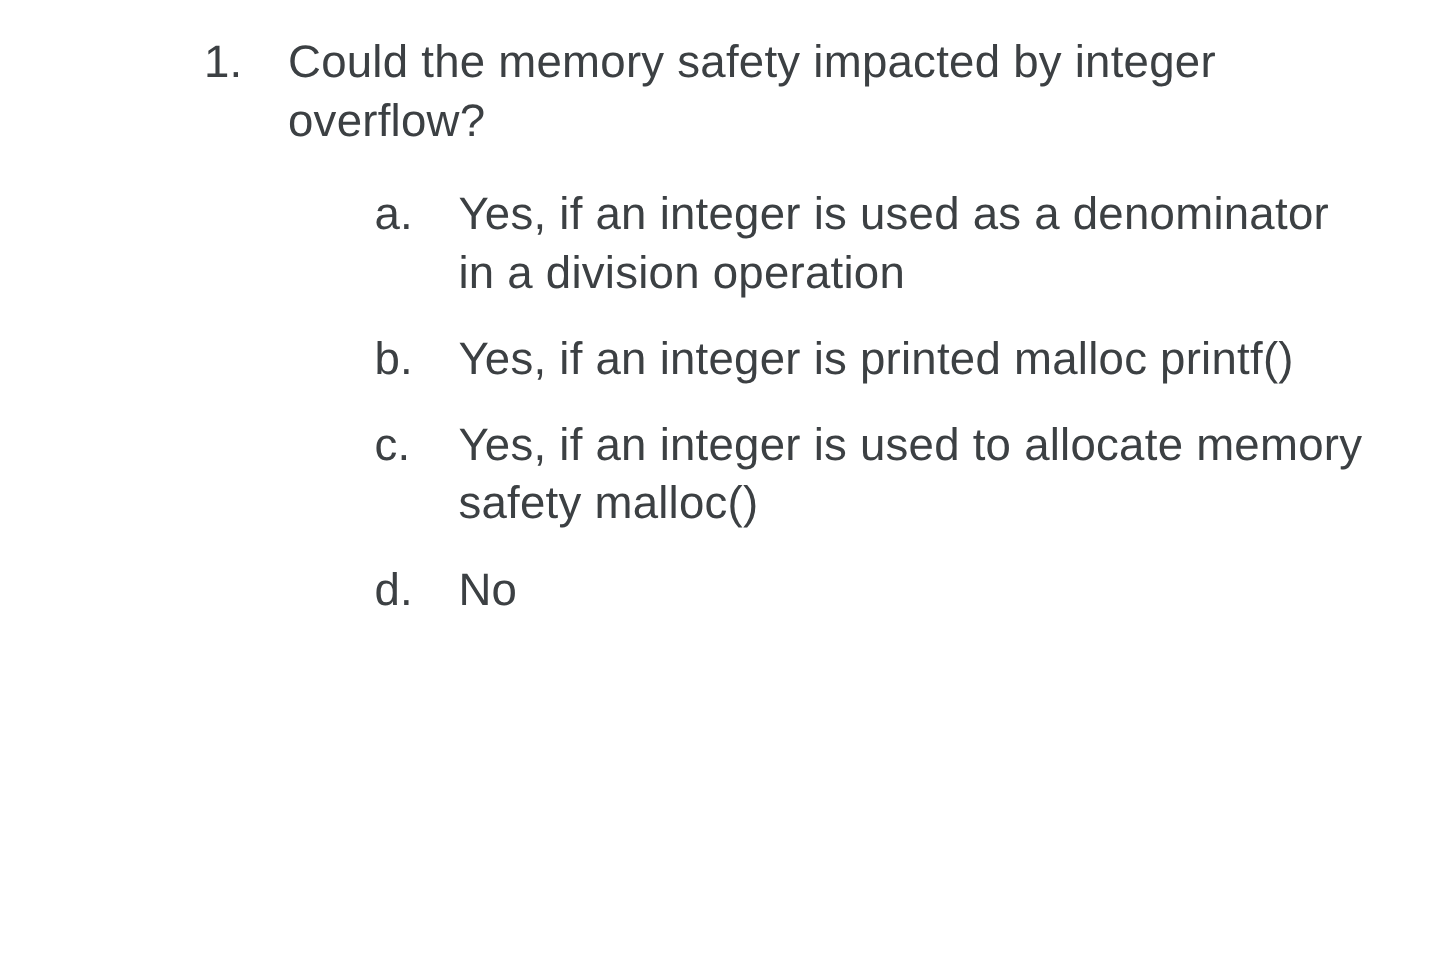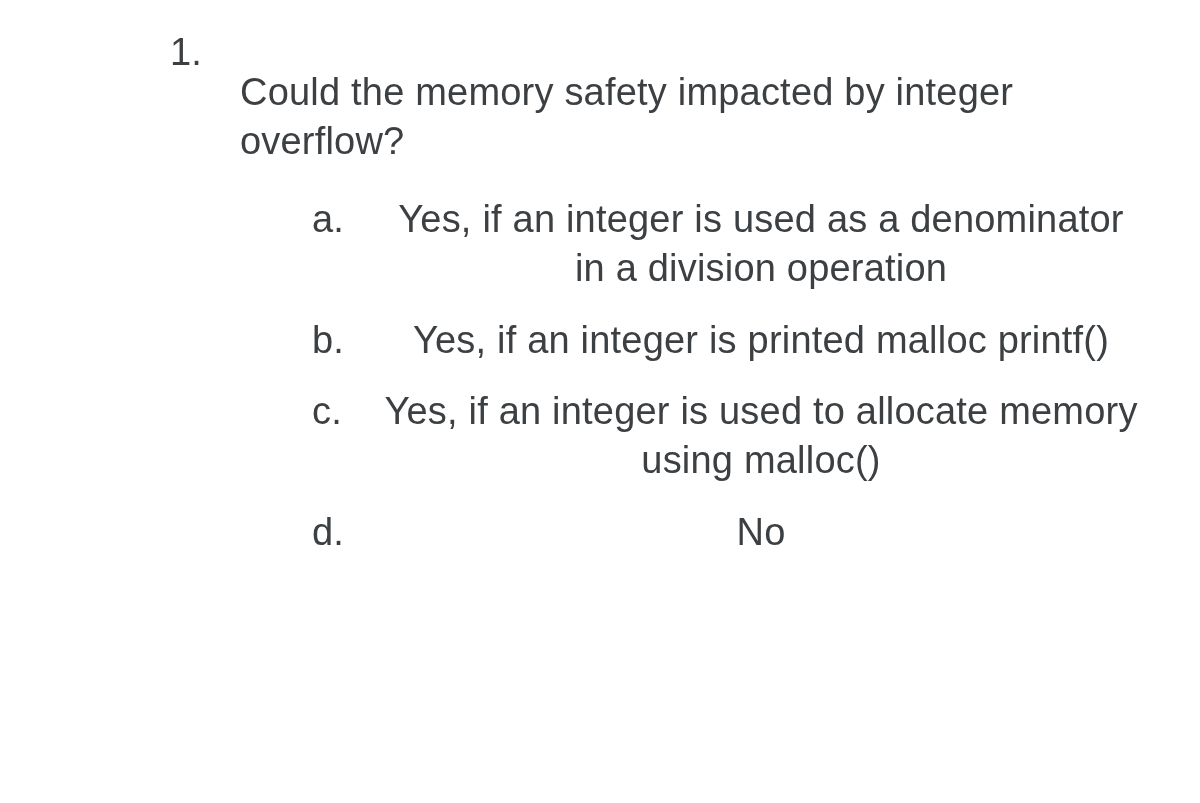--- a/index.html
+++ b/index.html
@@ -21,41 +21,39 @@
     .question-block {
       display: flex;
       align-items: flex-start;
     }
     .question-number {
       min-width: 70px;
       text-align: left;
     }
     .question-text {
       flex: 1;
-      margin-top: 40px;
     }
     .options {
       margin-top: 28px;
       margin-left: 142px;
     }
     .option {
       display: flex;
       align-items: flex-start;
       margin-bottom: 22px;
     }
     .option:last-child {
       margin-bottom: 0;
     }
     .option-label {
       min-width: 70px;
       text-align: left;
     }
     .option-text {
       flex: 1;
-      text-align: center;
     }
     .option-a .option-label,
     .option-c .option-label {
       padding-right: 10px;
     }
   </style>
 </head>
 <body>
 
 <div class="question-block">
@@ -67,19 +65,19 @@
   <div class="option option-a">
     <div class="option-label">a.</div>
     <div class="option-text">Yes, if an integer is used as a denominator in a division operation</div>
   </div>
   <div class="option option-b">
     <div class="option-label">b.</div>
     <div class="option-text">Yes, if an integer is printed malloc printf()</div>
   </div>
   <div class="option option-c">
     <div class="option-label">c.</div>
-    <div class="option-text">Yes, if an integer is used to allocate memory using malloc()</div>
+    <div class="option-text">Yes, if an integer is used to allocate memory safety malloc()</div>
   </div>
   <div class="option option-d">
     <div class="option-label">d.</div>
     <div class="option-text">No</div>
   </div>
 </div>
 
 </body></html>

